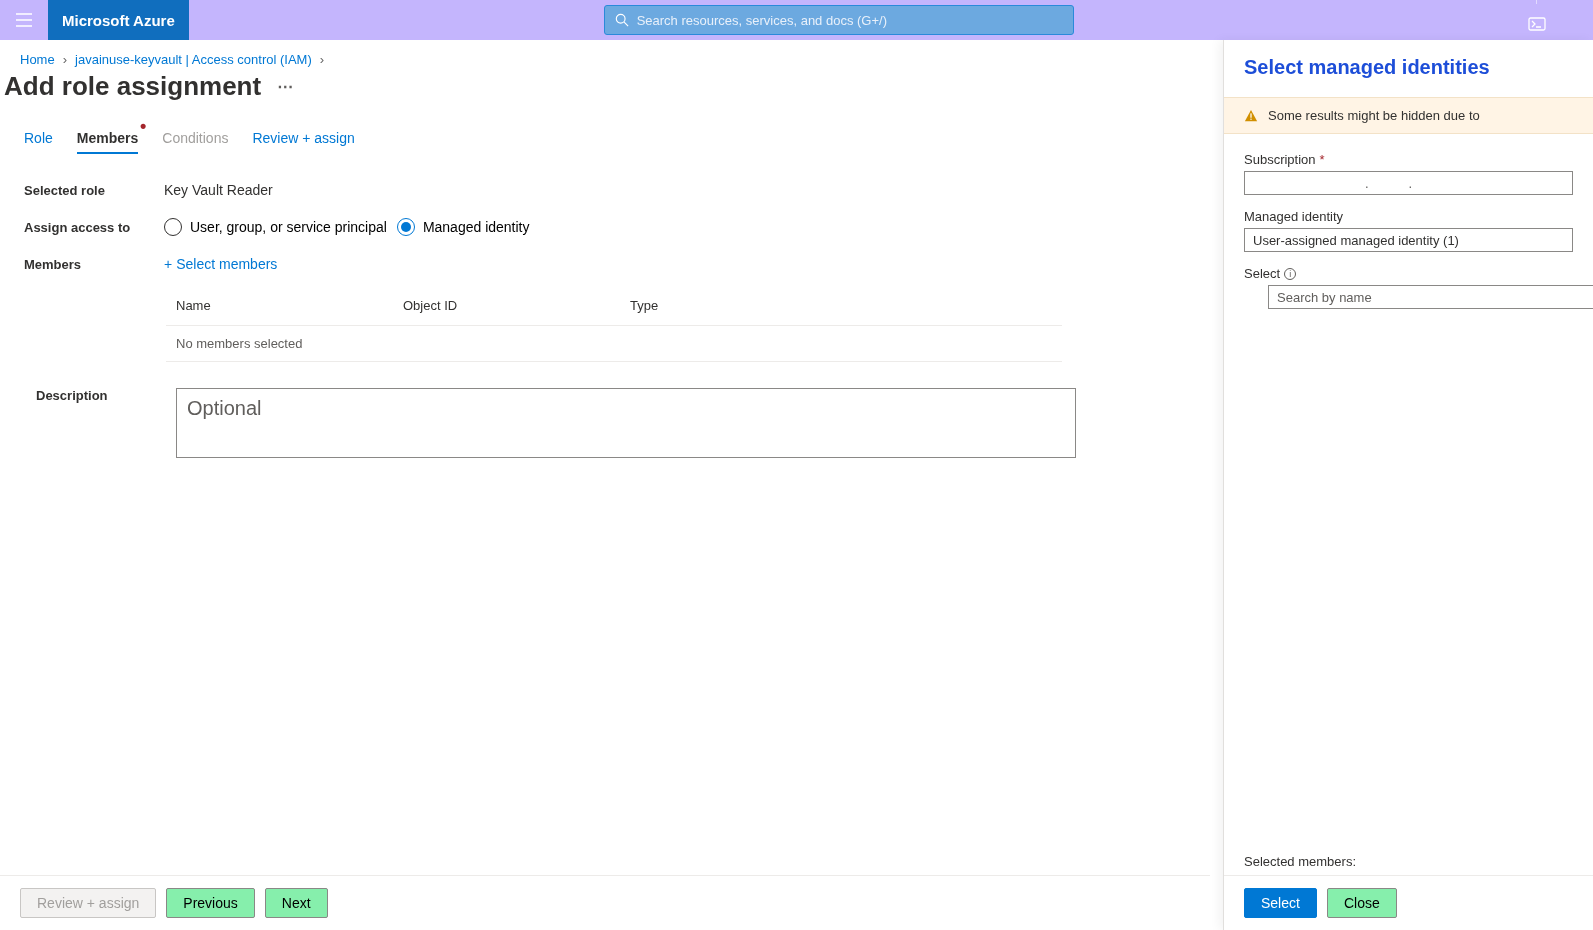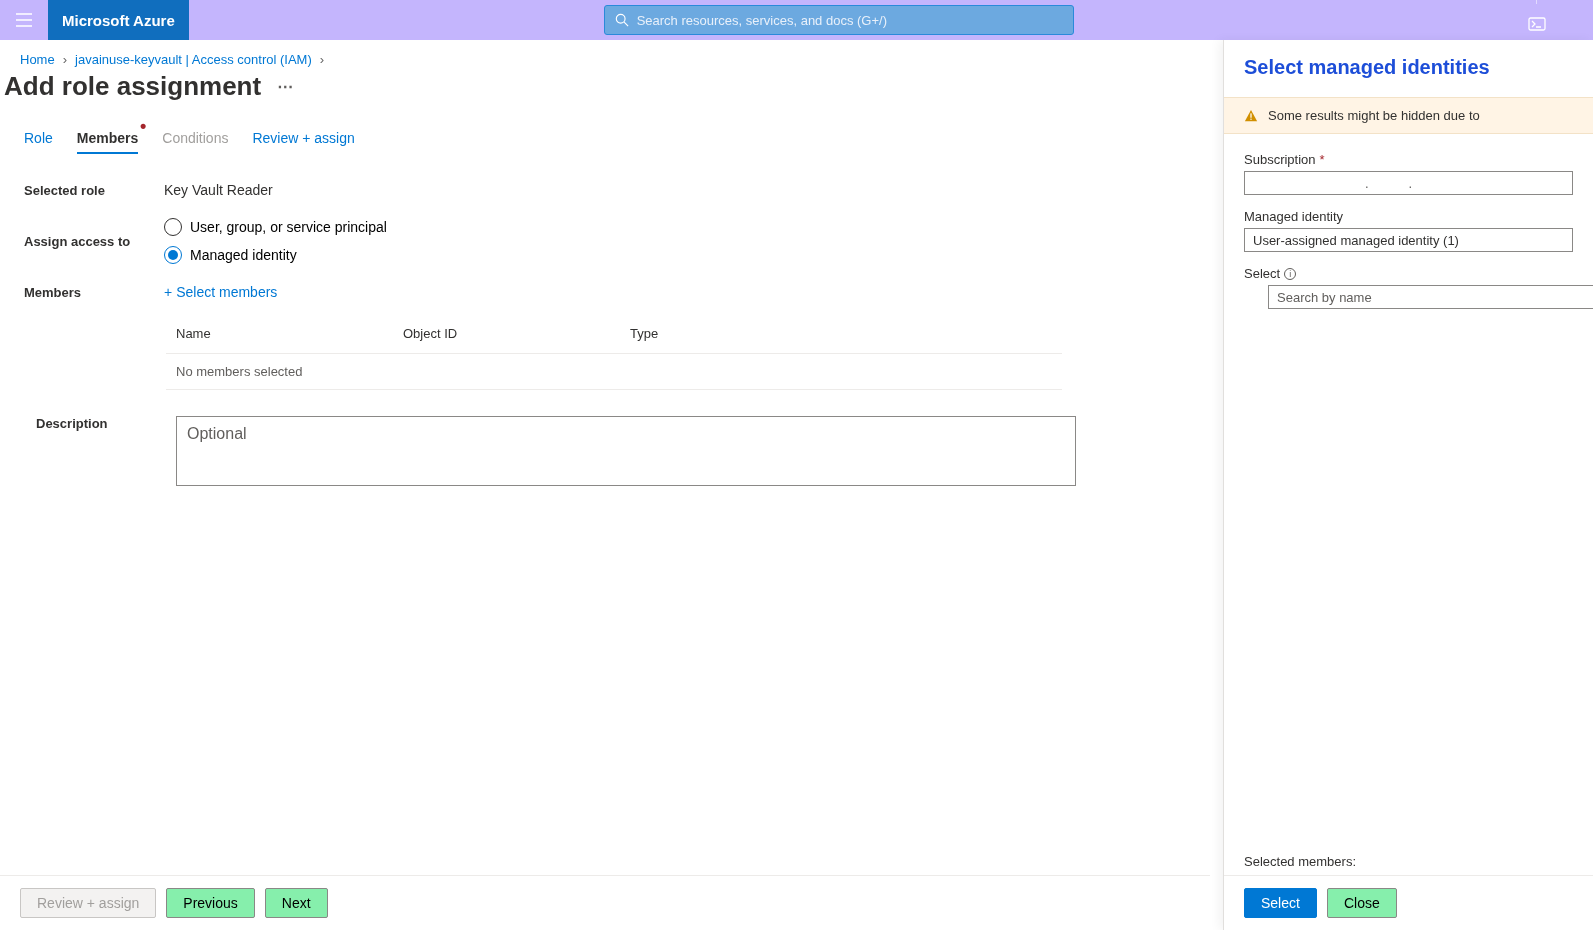--- a/index.html
+++ b/index.html
@@ -35,37 +35,37 @@
     .tab.link { color: #0078d4; }
     .tab.active { color: #323130; font-weight: 600; border-bottom: 2px solid #0078d4; }
     .tab.disabled { color: #a19f9d; cursor: default; }
     .tab-star { position: absolute; top: -2px; right: -8px; color: #a4262c; font-size: 18px; line-height: 8px;}
     
     
     .form-area { padding: 18px 24px; }
     .form-row { display: flex; padding: 10px 0; font-size: 14px; align-items: center; }
     .form-label { width: 140px; font-weight: 600; color: #323130; flex-shrink: 0; font-size: 13px;}
     .form-val { color: #323130; }
-    .radio-group { display: flex; flex-direction: column; gap: 10px; }
+    .radio-group { display: flex; flex-direction: row; gap: 10px; }
     .radio-line { display: flex; align-items: center; gap: 8px; cursor: pointer; }
     .radio { width: 18px; height: 18px; border: 1px solid #323130; border-radius: 50%; display: inline-flex; align-items: center; justify-content: center; }
     .radio.checked { border-color: #0078d4; }
     .radio.checked::after { content: ""; width: 10px; height: 10px; background: #0078d4; border-radius: 50%; }
     .add-link { color: #0078d4; cursor: pointer; font-size: 14px; display: inline-flex; align-items: center; gap: 4px;}
     
     
     .members-table { width: 900px; margin-left: 140px; margin-top: 6px; }
     .members-table thead td { font-size: 13px; color: #323130; padding: 8px 10px 10px; font-weight: 400; }
     .members-table tbody td { font-size: 13px; color: #605e5c; padding: 10px; border-top: 1px solid #edebe9; border-bottom: 1px solid #edebe9;}
     .members-table .colname { width: 225px;}
     .members-table .colobj { width: 225px;}
     
     
     .desc-area { display: flex; padding: 24px 0; margin-left: 12px; }
-    .desc-area textarea { width: 900px; height: 70px; border: 1px solid #8a8886; padding: 8px 10px; font-size: 16px; font-family: inherit; resize: none; }
+    .desc-area textarea { width: 900px; height: 70px; border: 1px solid #8a8886; padding: 8px 10px; font-size: 20px; font-family: inherit; resize: none; }
     .desc-area textarea::placeholder { color: #605e5c; }
     
     
     .footer { position: absolute; bottom: 0; left: 0; width: 1210px; border-top: 1px solid #edebe9; padding: 12px 20px; display: flex; gap: 10px; background: #fff; }
     .btn { height: 30px; padding: 0 16px; font-size: 14px; border: 1px solid #8a8886; background: #86efac; cursor: pointer; border-radius: 2px;}
     .btn.disabled { color: #a19f9d; border-color: #c8c6c4; background: #f3f2f1; cursor: default; }
     
     
     .side-panel { position: absolute; top: 40px; right: 0; width: 370px; height: 890px; background: #fff; border-left: 1px solid #e1dfdd; box-shadow: -4px 0 10px rgba(0,0,0,.05); padding: 16px 0 0; display: flex; flex-direction: column; overflow: hidden;}
     .panel-title { font-size: 20px; font-weight: 600; color: #1d4ed8; padding: 0 20px 18px; white-space: nowrap; }

